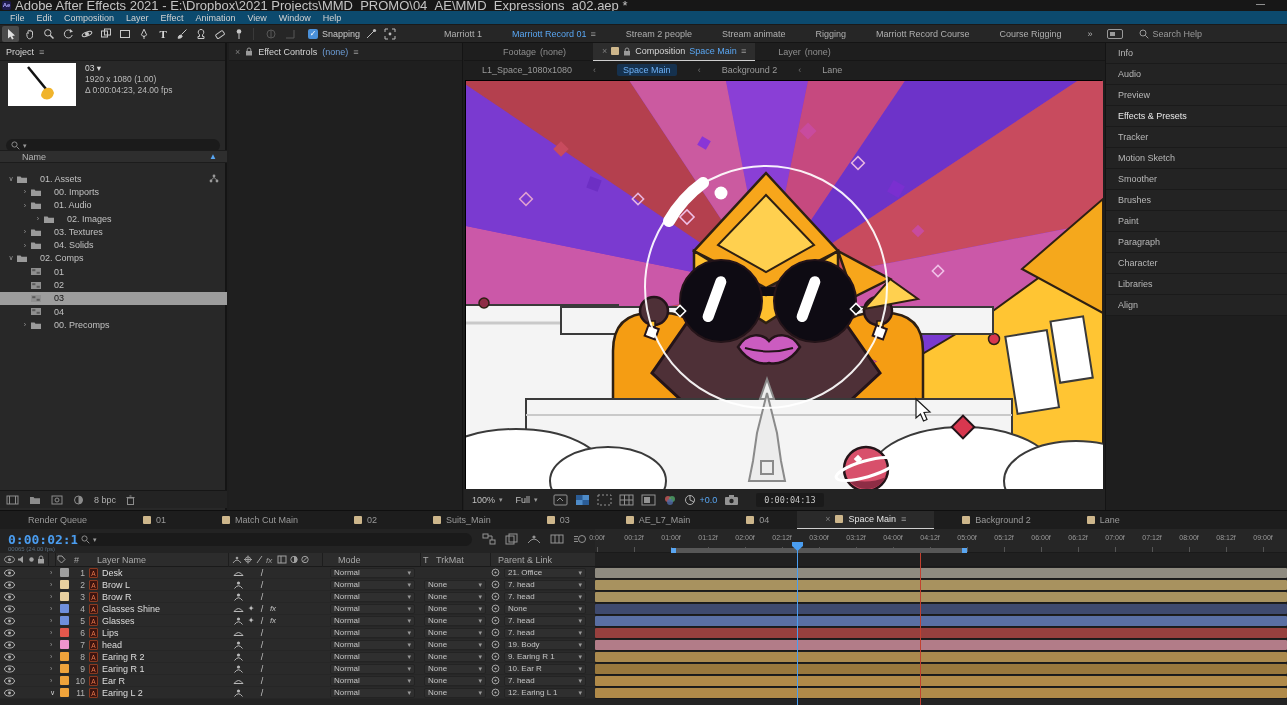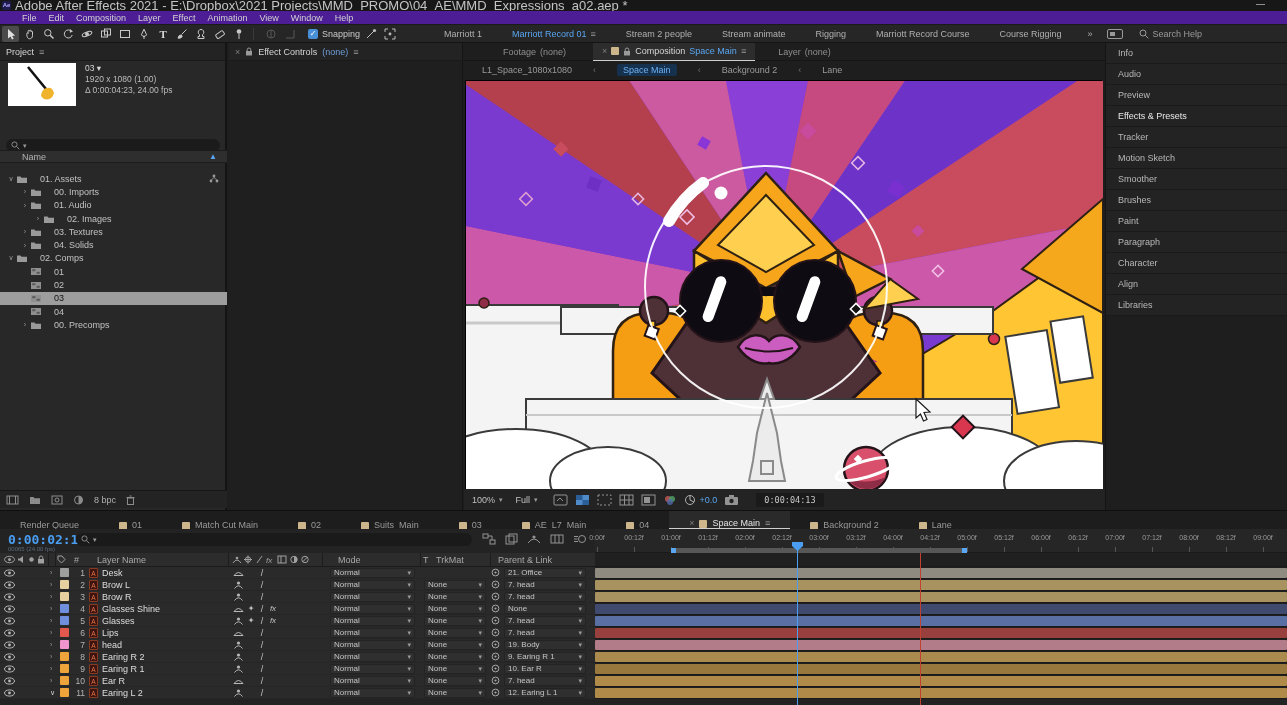--- a/index.html
+++ b/index.html
@@ -7,21 +7,21 @@
     font-family:"Liberation Sans", sans-serif; font-size:9px; color:#c8c8c8; }
   .abs { position:absolute; }
   .row { display:flex; align-items:center; }
   svg { display:block; }
 
   
   #titlebar { left:0; top:0; width:1287px; height:11px; background:#171717; display:flex; align-items:center; padding-left:2px; }
   #app-badge { width:9px; height:9px; background:#1f1b4e; color:#b0aaff; font-size:6px; line-height:9px; text-align:center; border-radius:2px; margin-right:4px; font-weight:bold; }
   #title-text { font-size:13px; color:#c4c4c4; white-space:nowrap; }
   #win-min { position:absolute; right:22px; top:-1px; color:#cfcfcf; font-size:9px; cursor:default; }
-  #menubar { left:0; top:11px; width:1287px; height:14px; background:#4c1d95; display:flex; align-items:center; padding-left:16px; border-bottom:1px solid #1a1a1a; }
+  #menubar { left:0; top:11px; width:1287px; height:14px; background:#0c4a6e; display:flex; align-items:center; padding-left:4px; border-bottom:1px solid #1a1a1a; }
   .menu-item { padding:0 6px; font-size:9px; color:#d2d2d2; }
   #toolbar { left:0; top:25px; width:1287px; height:18px; background:#262626; border-bottom:1px solid #141414; display:flex; align-items:center; }
   .tool { width:17px; height:16px; display:flex; align-items:center; justify-content:center; margin-left:2px; border-radius:2px; }
   .tool.active { background:#4b4b4b; }
   .tool.dim { opacity:.32; }
   .tbar-sep { width:1px; height:12px; background:#3a3a3a; margin:0 6px; }
   #snap-box { width:10px; height:10px; background:#4a90d9; border-radius:2px; color:#fff; font-size:8px; line-height:10px; text-align:center; margin:0 4px 0 10px; }
   #workspaces { display:flex; align-items:center; gap:30px; margin-left:46px; }
   .ws { color:#b0b0b0; font-size:9px; white-space:nowrap; }
   .ws.active { color:#59a6f2; }
@@ -75,21 +75,21 @@
   #v-exposure { color:#59a6f2;text-align:right; }
   #v-tc { background:#1a1a1a; padding:2px 8px; border-radius:2px; color:#c8c8c8; font-family:"DejaVu Sans Mono", monospace; font-size:8.5px; margin-left:10px; }
 
   
   #dock { left:1105px; top:43px; width:182px; height:467px; background:#1e1e1e; border-left:1px solid #141414; }
   .dock-item { height:21px; display:flex; align-items:center; padding-left:12px; background:#232323; border-bottom:1px solid #1a1a1a; color:#b8b8b8; }
   .dock-item.bright { color:#e8e8e8; }
 
   
   #ttabs { left:0; top:510px; width:1287px; height:19px; background:#1d1d1d; display:flex; align-items:center; border-top:1px solid #0f0f0f; }
-  .ttab { display:flex; align-items:flex-end; gap:5px; height:19px; padding:0 20px; color:#9a9a9a; white-space:nowrap; }
+  .ttab { display:flex; align-items:center; gap:5px; height:19px; padding:0 28px; color:#9a9a9a; white-space:nowrap; }
   .ttab.active { background:#2a2a2a; color:#e4e4e4; border-bottom:2px solid #d0d0d0; }
   .compsq { width:8px; height:8px; background:#cdb68b; border-radius:1px; }
   #tl { left:0; top:529px; width:1287px; height:176px; background:#232323; }
   #tl-tc { position:absolute; left:8px; top:3px; color:#4a9df0; font-size:13px; font-weight:bold; font-family:"DejaVu Sans Mono", monospace; }
   #tl-tc-sub { position:absolute; left:8px; top:17px; font-size:6px; color:#5c6c7a; }
   #tl-search { position:absolute; left:76px; top:4px; width:396px; height:13px; background:#1a1a1a; border-radius:7px; display:flex; align-items:center; padding:0 5px; gap:3px; }
   #tl-icons { position:absolute; left:482px; top:4px; display:flex; gap:9px; align-items:center; opacity:.8; }
   #ruler { position:absolute; left:595px; top:0; width:692px; height:24px; background:#262626; border-bottom:1px solid #1a1a1a; }
   .tick-label { position:absolute; top:5px; font-size:7px; color:#9a9a9a; transform:translateX(-50%); }
   .tick-mark { position:absolute; bottom:0; width:1px; height:5px; background:#555; }
@@ -686,24 +686,24 @@
     <div class="dock-item">
       <span>Paint</span>
     </div>
     <div class="dock-item">
       <span>Paragraph</span>
     </div>
     <div class="dock-item">
       <span>Character</span>
     </div>
     <div class="dock-item">
+      <span>Libraries</span>
+    </div>
+    <div class="dock-item">
       <span>Align</span>
-    </div>
-    <div class="dock-item">
-      <span>Libraries</span>
     </div>
   </div>
 
 <div class="abs" id="ttabs">
     <div class="ttab">
       <span>Render Queue</span>
     </div>
     <div class="ttab">
       <span class="compsq"></span>
       <span>01</span>

